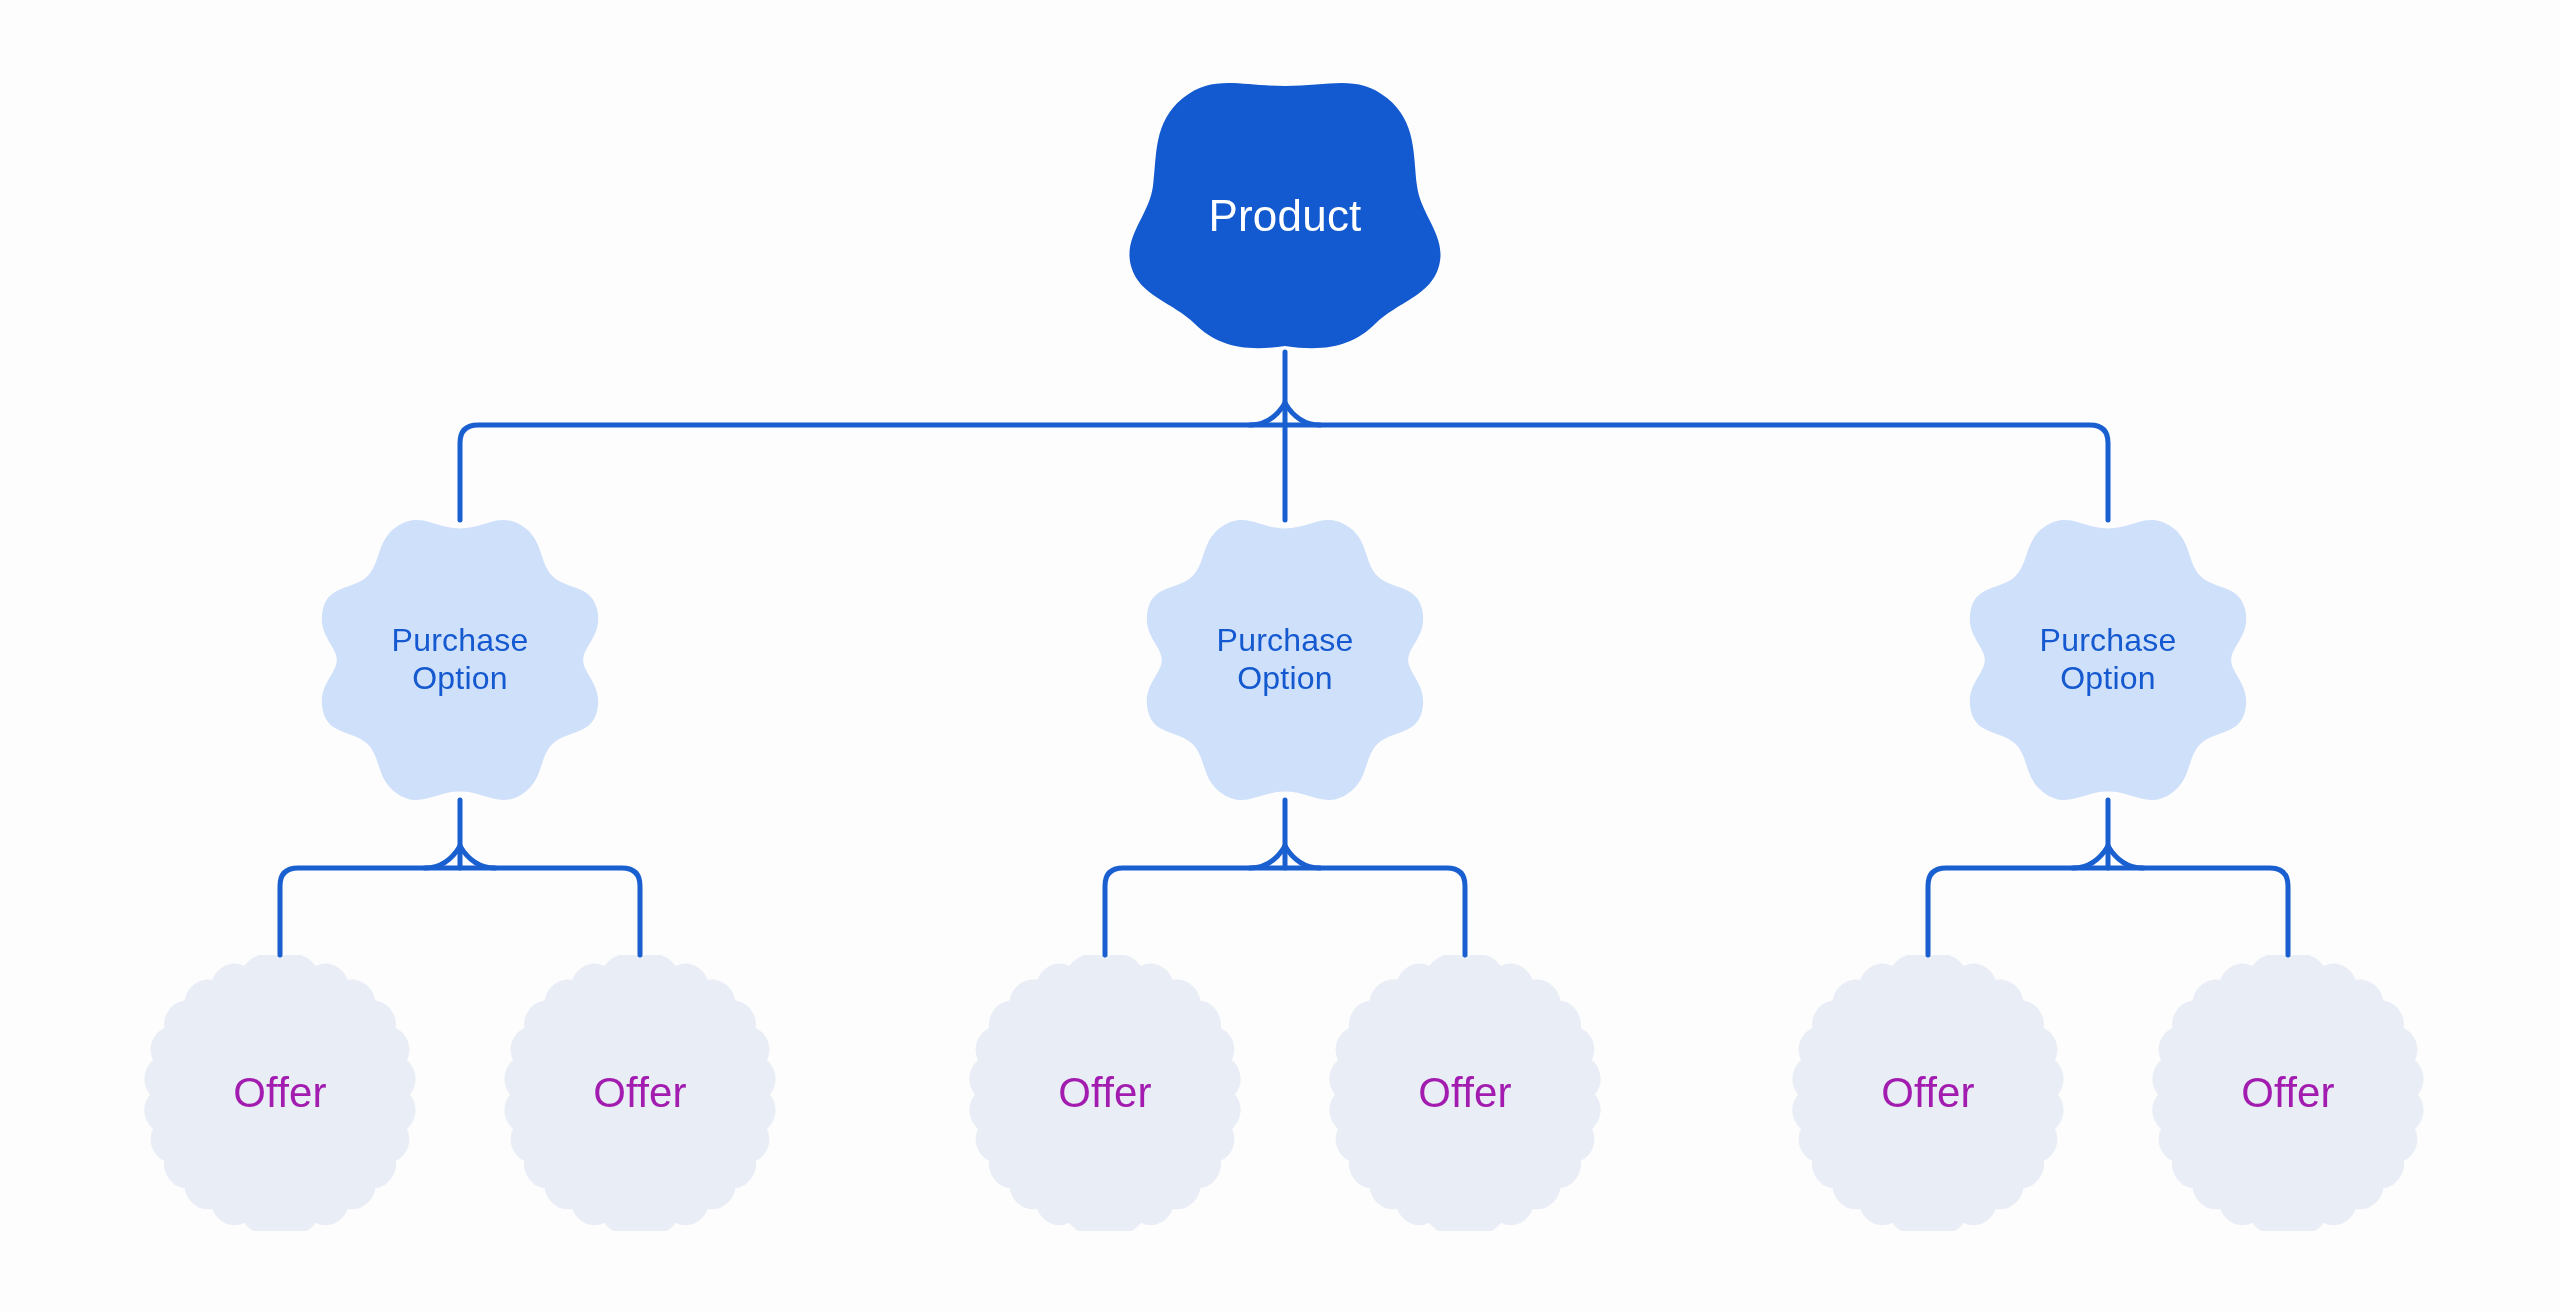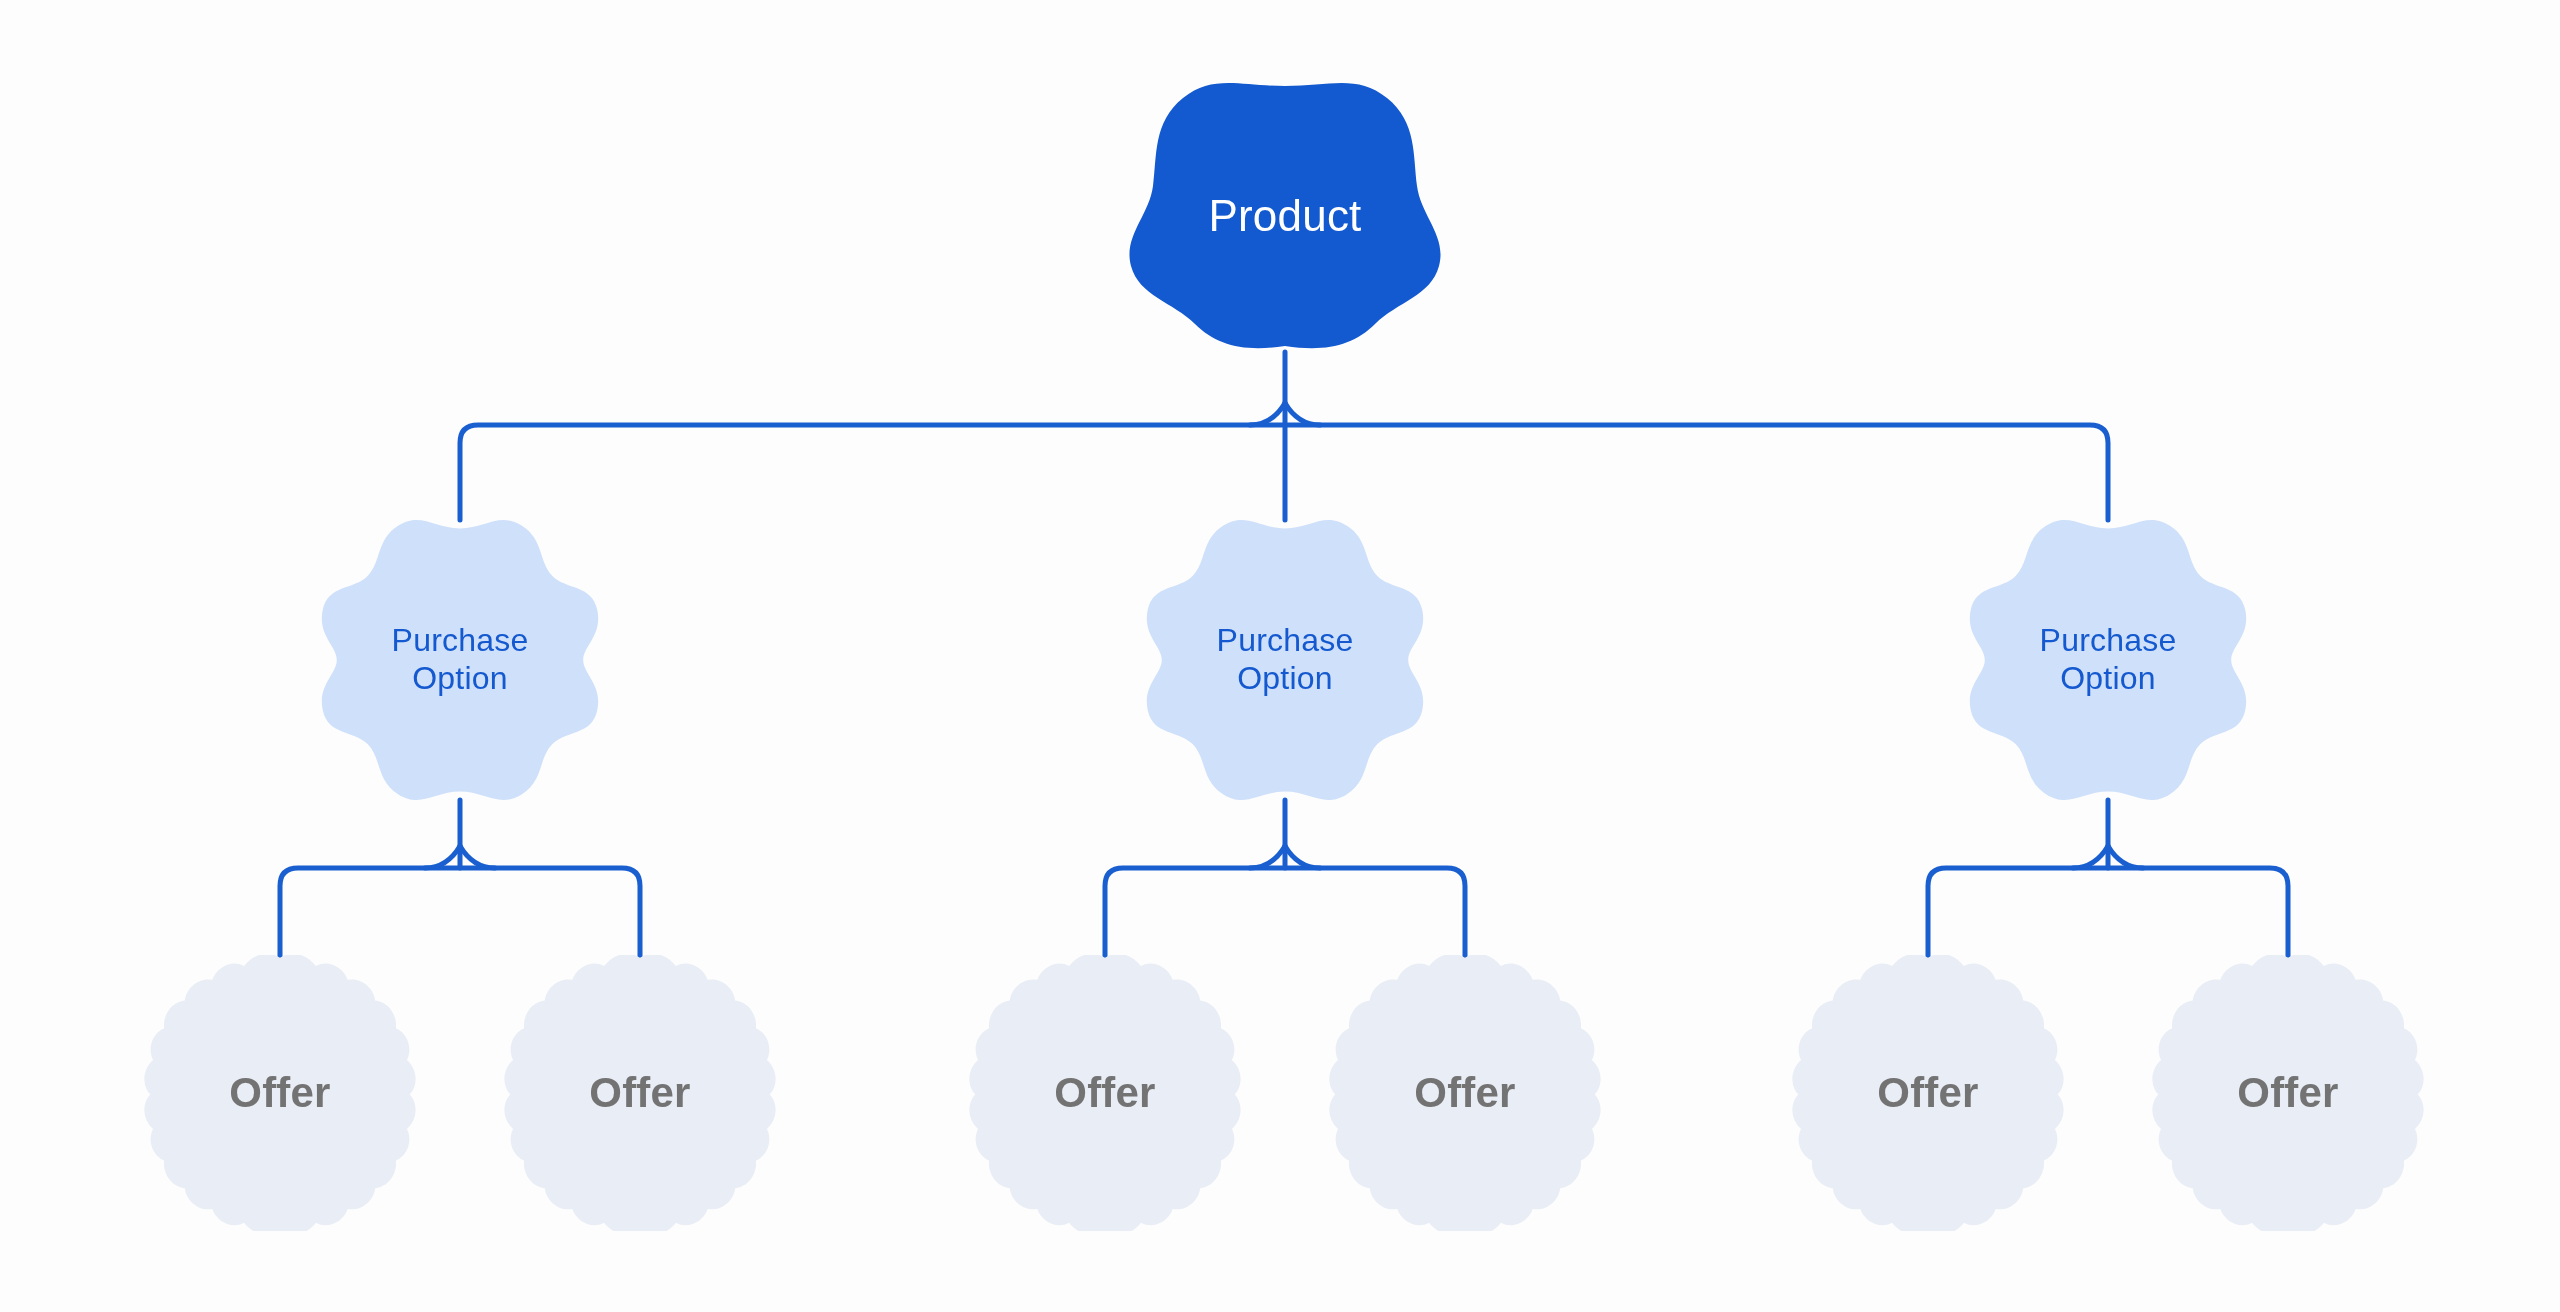--- a/index.html
+++ b/index.html
@@ -53,23 +53,23 @@
     font-weight: 400;
     letter-spacing: .2px;
   }
   .node-option .label {
     color: #1459cf;
     font-size: 32px;
     font-weight: 400;
     letter-spacing: .2px;
   }
   .node-offer .label {
-    color: #737373;
+    color: #a21caf;
     font-size: 42px;
-    font-weight: 700;
+    font-weight: 400;
     letter-spacing: .2px;
   }
 </style>
 </head>
 <body>
 
 <div id="stage">
 
   <svg id="edges" viewBox="0 0 2560 1312" xmlns="http://www.w3.org/2000/svg">
     <g fill="none" stroke="#1a5fd0" stroke-width="5" stroke-linecap="round" stroke-linejoin="round">

